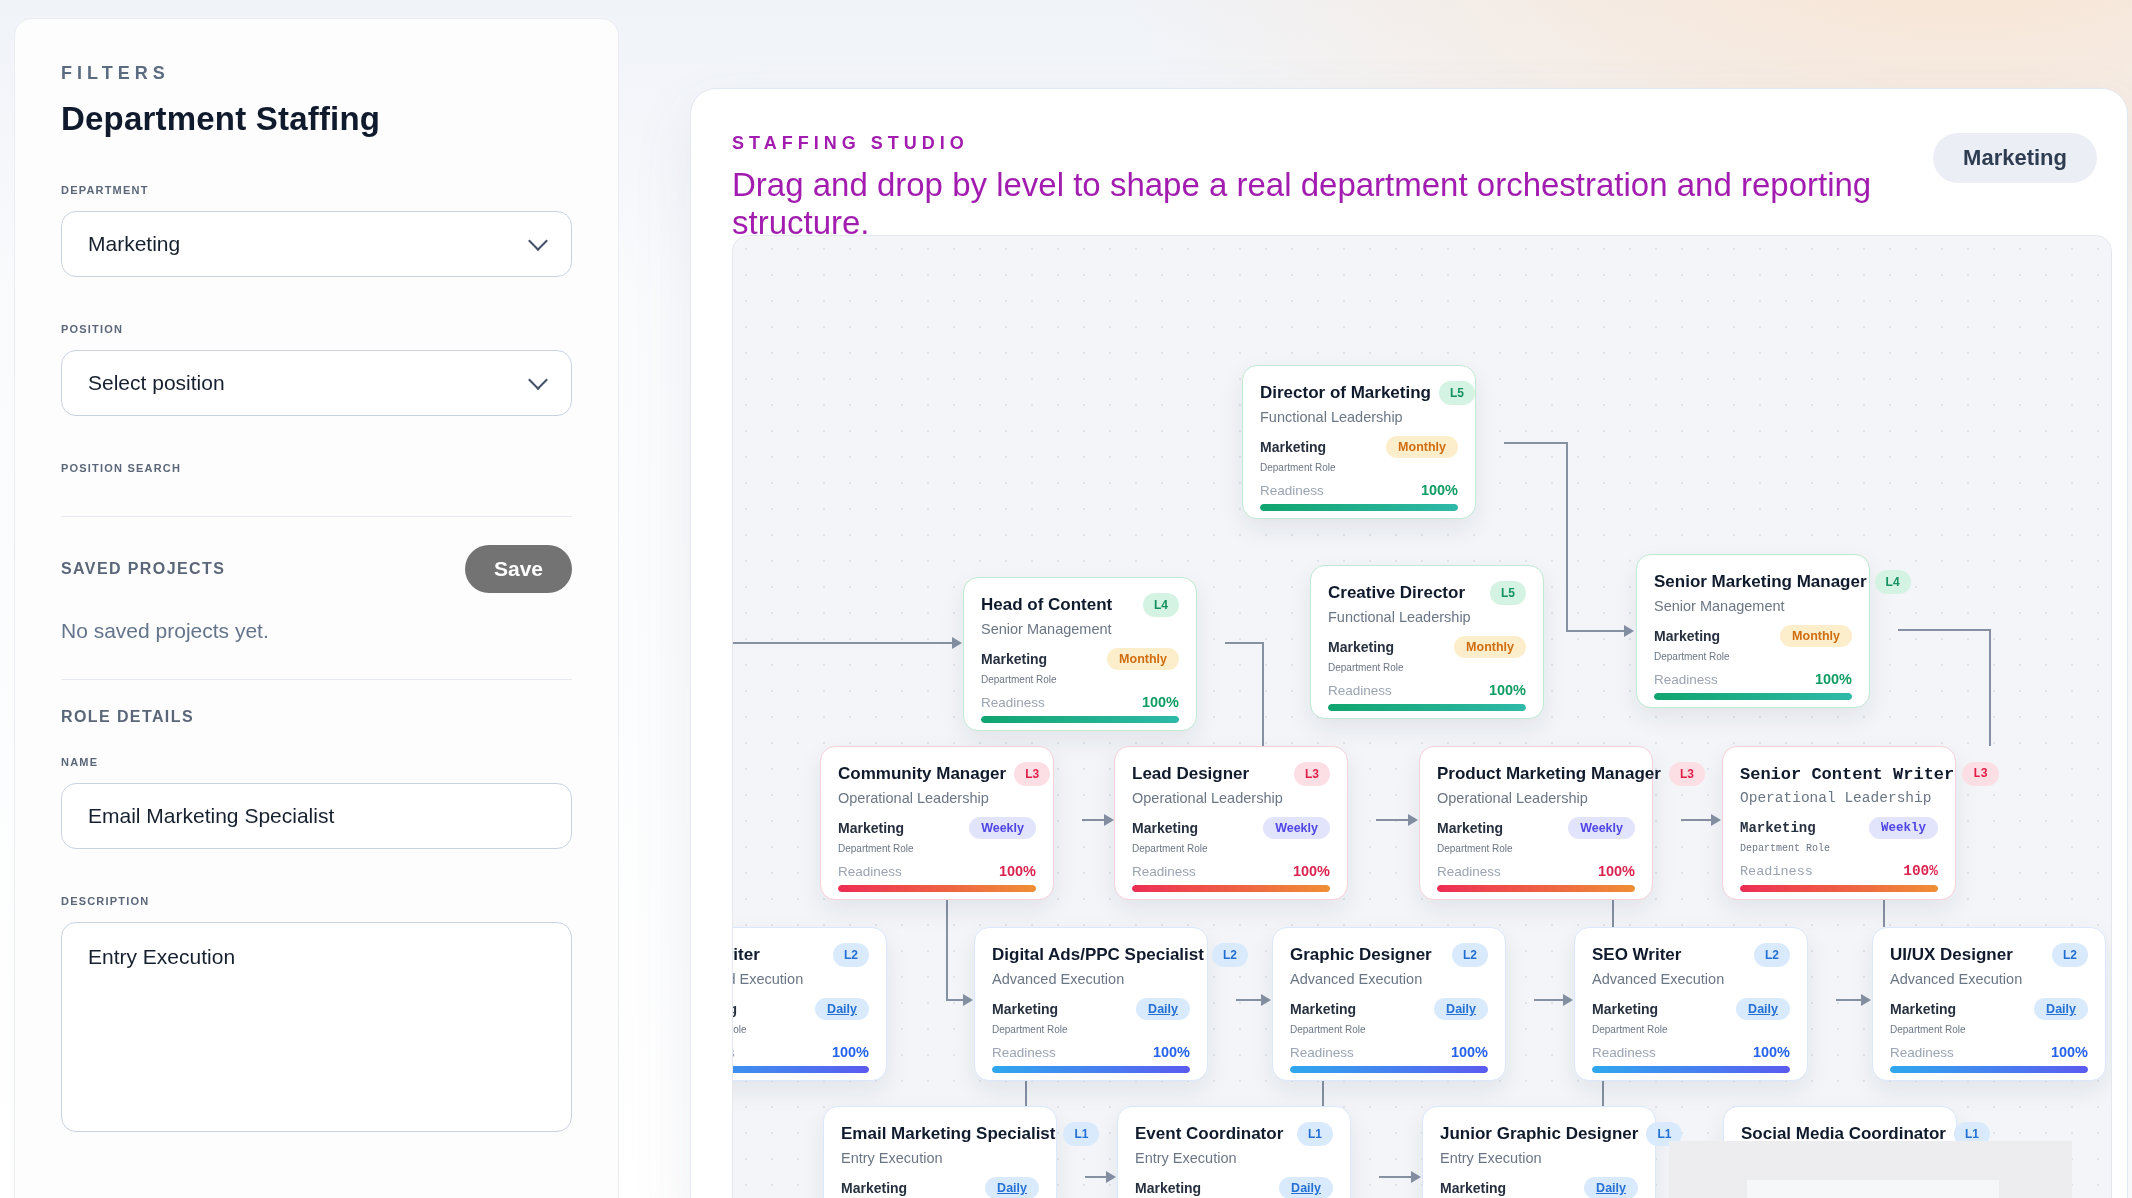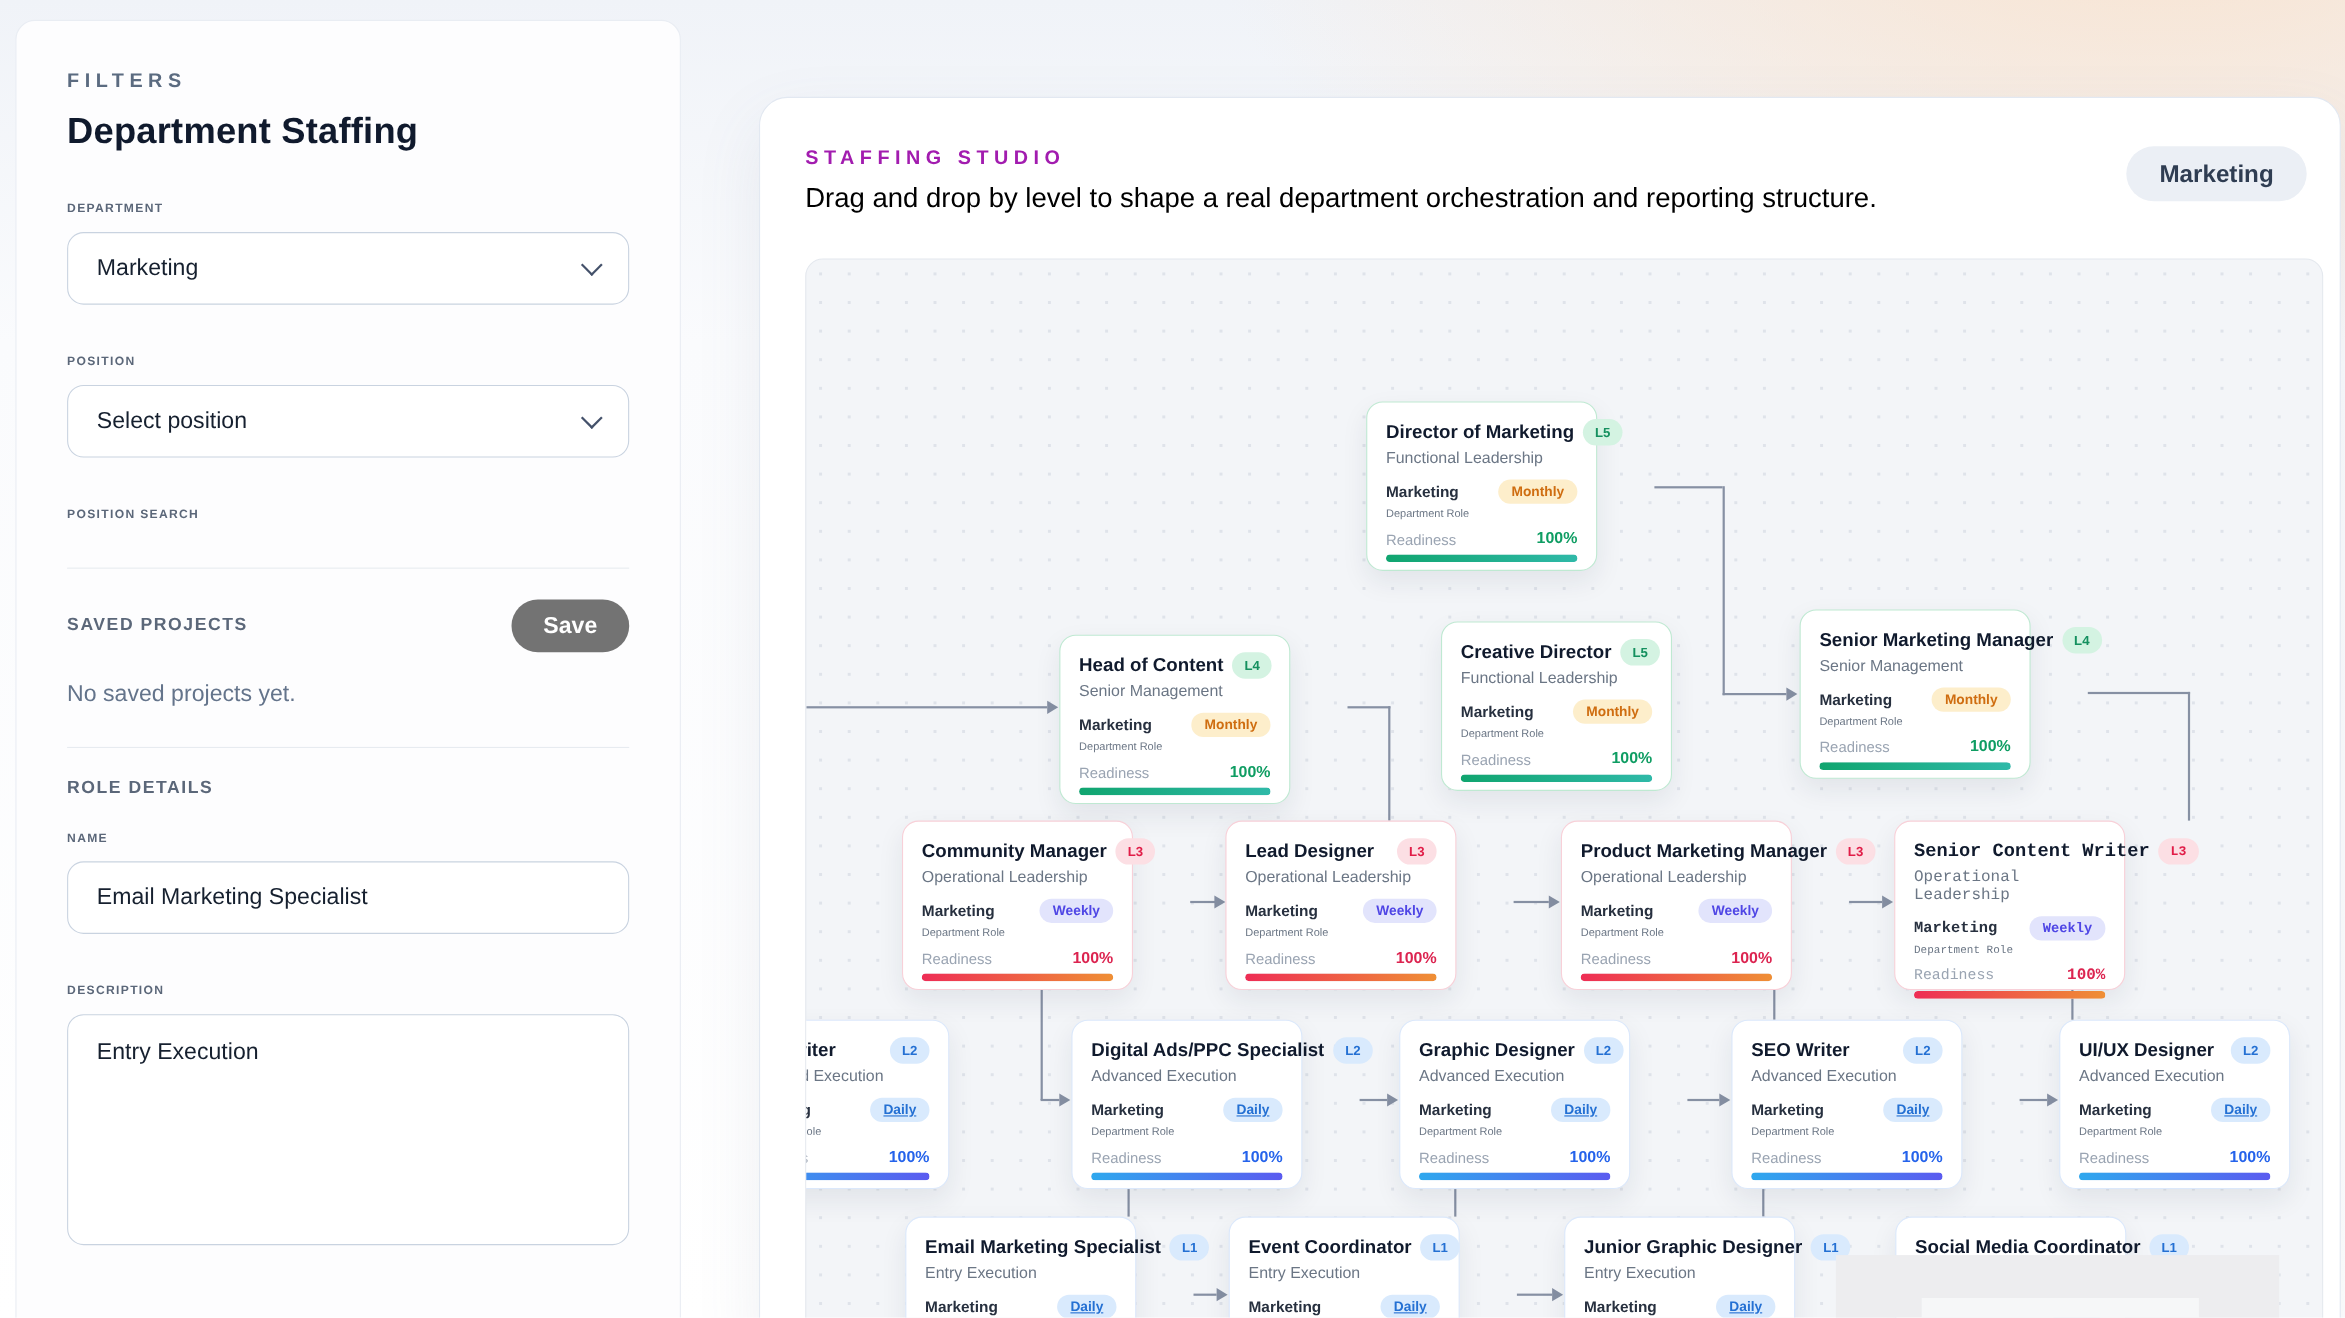--- a/index.html
+++ b/index.html
@@ -34,38 +34,38 @@
     background:#fff;border:1.5px solid #c9d3e0;border-radius:15px;padding:18px 26px;
     font-size:21px;color:#16202f;line-height:1.5;}
 
   
   .main-panel{position:absolute;left:690px;top:88px;width:1438px;height:1140px;
     background:#ffffff;border:1px solid #e2e8f1;border-radius:26px;box-sizing:border-box;
     box-shadow:0 24px 60px rgba(100,110,140,.10);overflow:hidden;}
   .panel-header{position:absolute;left:41px;top:44px;right:30px;display:flex;
     justify-content:space-between;align-items:flex-start;}
   .studio-kicker{font-size:18px;font-weight:700;letter-spacing:5px;color:#a21caf;}
-  .studio-sub{margin-top:12px;font-size:25px;color:#000000;}
+  .studio-sub{margin-top:12px;font-size:33px;color:#a21caf;}
   .dept-badge{background:#ebeff5;color:#2f3d52;font-size:22px;font-weight:700;
     border-radius:999px;padding:12px 30px;white-space:nowrap;}
 
   
   .canvas{position:absolute;left:41px;top:146px;width:1378px;height:1010px;
     background:#f3f5f8;border:1px solid #e4e8ee;border-radius:16px;overflow:hidden;
     background-image:radial-gradient(circle,#dfe3ea 1.4px, rgba(0,0,0,0) 1.5px);
     background-size:26px 26px;}
 
   .cl{position:absolute;background:#8690a3;}
   .cl-h{height:2px;}
   .cl-v{width:2px;}
   .arr{position:absolute;width:0;height:0;border-top:6px solid transparent;
     border-bottom:6px solid transparent;border-left:10px solid #8690a3;}
 
   
-  .card{position:absolute;width:210px;height:154px;background:#fff;border-radius:15px;
+  .card{position:absolute;width:234px;height:154px;background:#fff;border-radius:15px;
     box-sizing:border-box;padding:15px 17px 0 17px;cursor:grab;
     box-shadow:0 10px 24px rgba(25,40,70,.08);}
   .theme-green{border:1.5px solid #bfe9d2;}
   .theme-rose{border:1.5px solid #f8d0d8;}
   .theme-blue{border:1.5px solid #dbe8fb;}
   .card-top{display:flex;justify-content:space-between;align-items:center;}
   .card-title{font-size:17px;font-weight:700;color:#101a2d;white-space:nowrap;}
   .lvl{font-size:12px;font-weight:800;border-radius:999px;padding:5px 11px;flex:none;margin-left:8px;}
   .theme-green .lvl{background:#d4f3e2;color:#15905f;}
   .theme-rose .lvl{background:#fcdfe4;color:#e11d48;}

